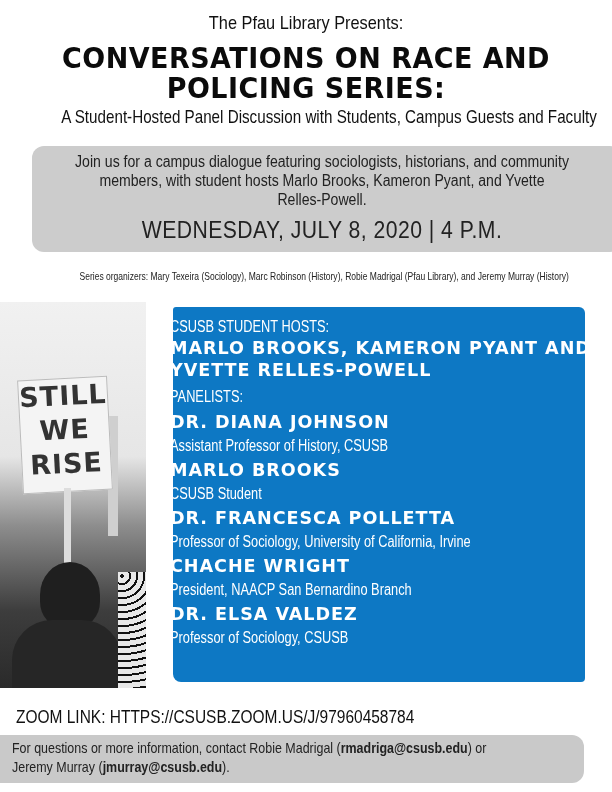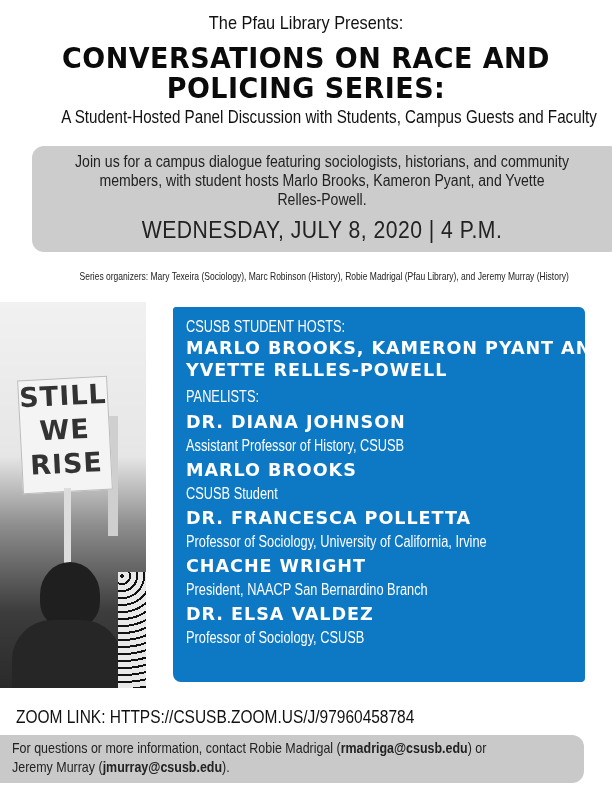--- a/index.html
+++ b/index.html
@@ -25,21 +25,21 @@
   .sign { position:absolute; left:20px; top:76px; width:88px; height:112px; background:#f4f4f4;
           border:1px solid #bbb; transform:rotate(-3deg); }
   .sign span { display:block; font-family:"DejaVu Sans", sans-serif; font-weight:bold; color:#333; font-size:27px;
                line-height:34px; text-align:center; letter-spacing:1px; }
   .pole { position:absolute; left:64px; top:186px; width:7px; height:80px; background:#ddd; }
   .post { position:absolute; left:108px; top:114px; width:10px; height:120px; background:#cfcfcf; }
   .head1 { position:absolute; left:40px; top:260px; width:60px; height:66px; background:#1f1f1f; border-radius:50% 50% 40% 40%; }
   .body1 { position:absolute; left:12px; top:318px; width:110px; height:90px; background:#262626; border-radius:40px 40px 0 0; }
   .coat { position:absolute; left:118px; top:270px; width:40px; height:130px; background:repeating-radial-gradient(circle at 4px 4px,#111 0 2px,#e8e8e8 2px 7px); }
   .blue { left:173px; top:307px; width:412px; height:375px; background:#0d78c4; border-radius:3px 6px 4px 8px; }
-  .blue-content { left:186px; top:317px; width:390px; color:#fff; }
+  .blue-content { left:170px; top:317px; width:390px; color:#fff; }
   .label-small { font-size:16px; line-height:20px; transform:scaleX(0.80); transform-origin:left top; white-space:nowrap; color:#fff; }
   .name-big { font-family:"DejaVu Sans", sans-serif; font-weight:bold; font-size:18.5px; line-height:22px; letter-spacing:1px; white-space:nowrap; color:#fff; transform:scaleX(0.95); transform-origin:left top; }
   .role { font-size:16px; line-height:20px; white-space:nowrap; transform:scaleX(0.80); transform-origin:left top; color:#fff; }
   .gap-s { margin-top:2px; }
   .zoom-link { left:16px; top:707px; font-size:18px; color:#111; white-space:nowrap; transform:scaleX(0.86); transform-origin:left top; }
   .contact-box { left:0; top:735px; width:584px; height:48px; background:#c9c9c9; border-radius:0 12px 12px 0; }
   .contact-text { left:12px; top:738px; width:600px; font-size:15px; line-height:19px; color:#222;
                   transform:scaleX(0.83); transform-origin:left top; white-space:nowrap; }
   .contact-text b { font-weight:bold; }
 </style>

